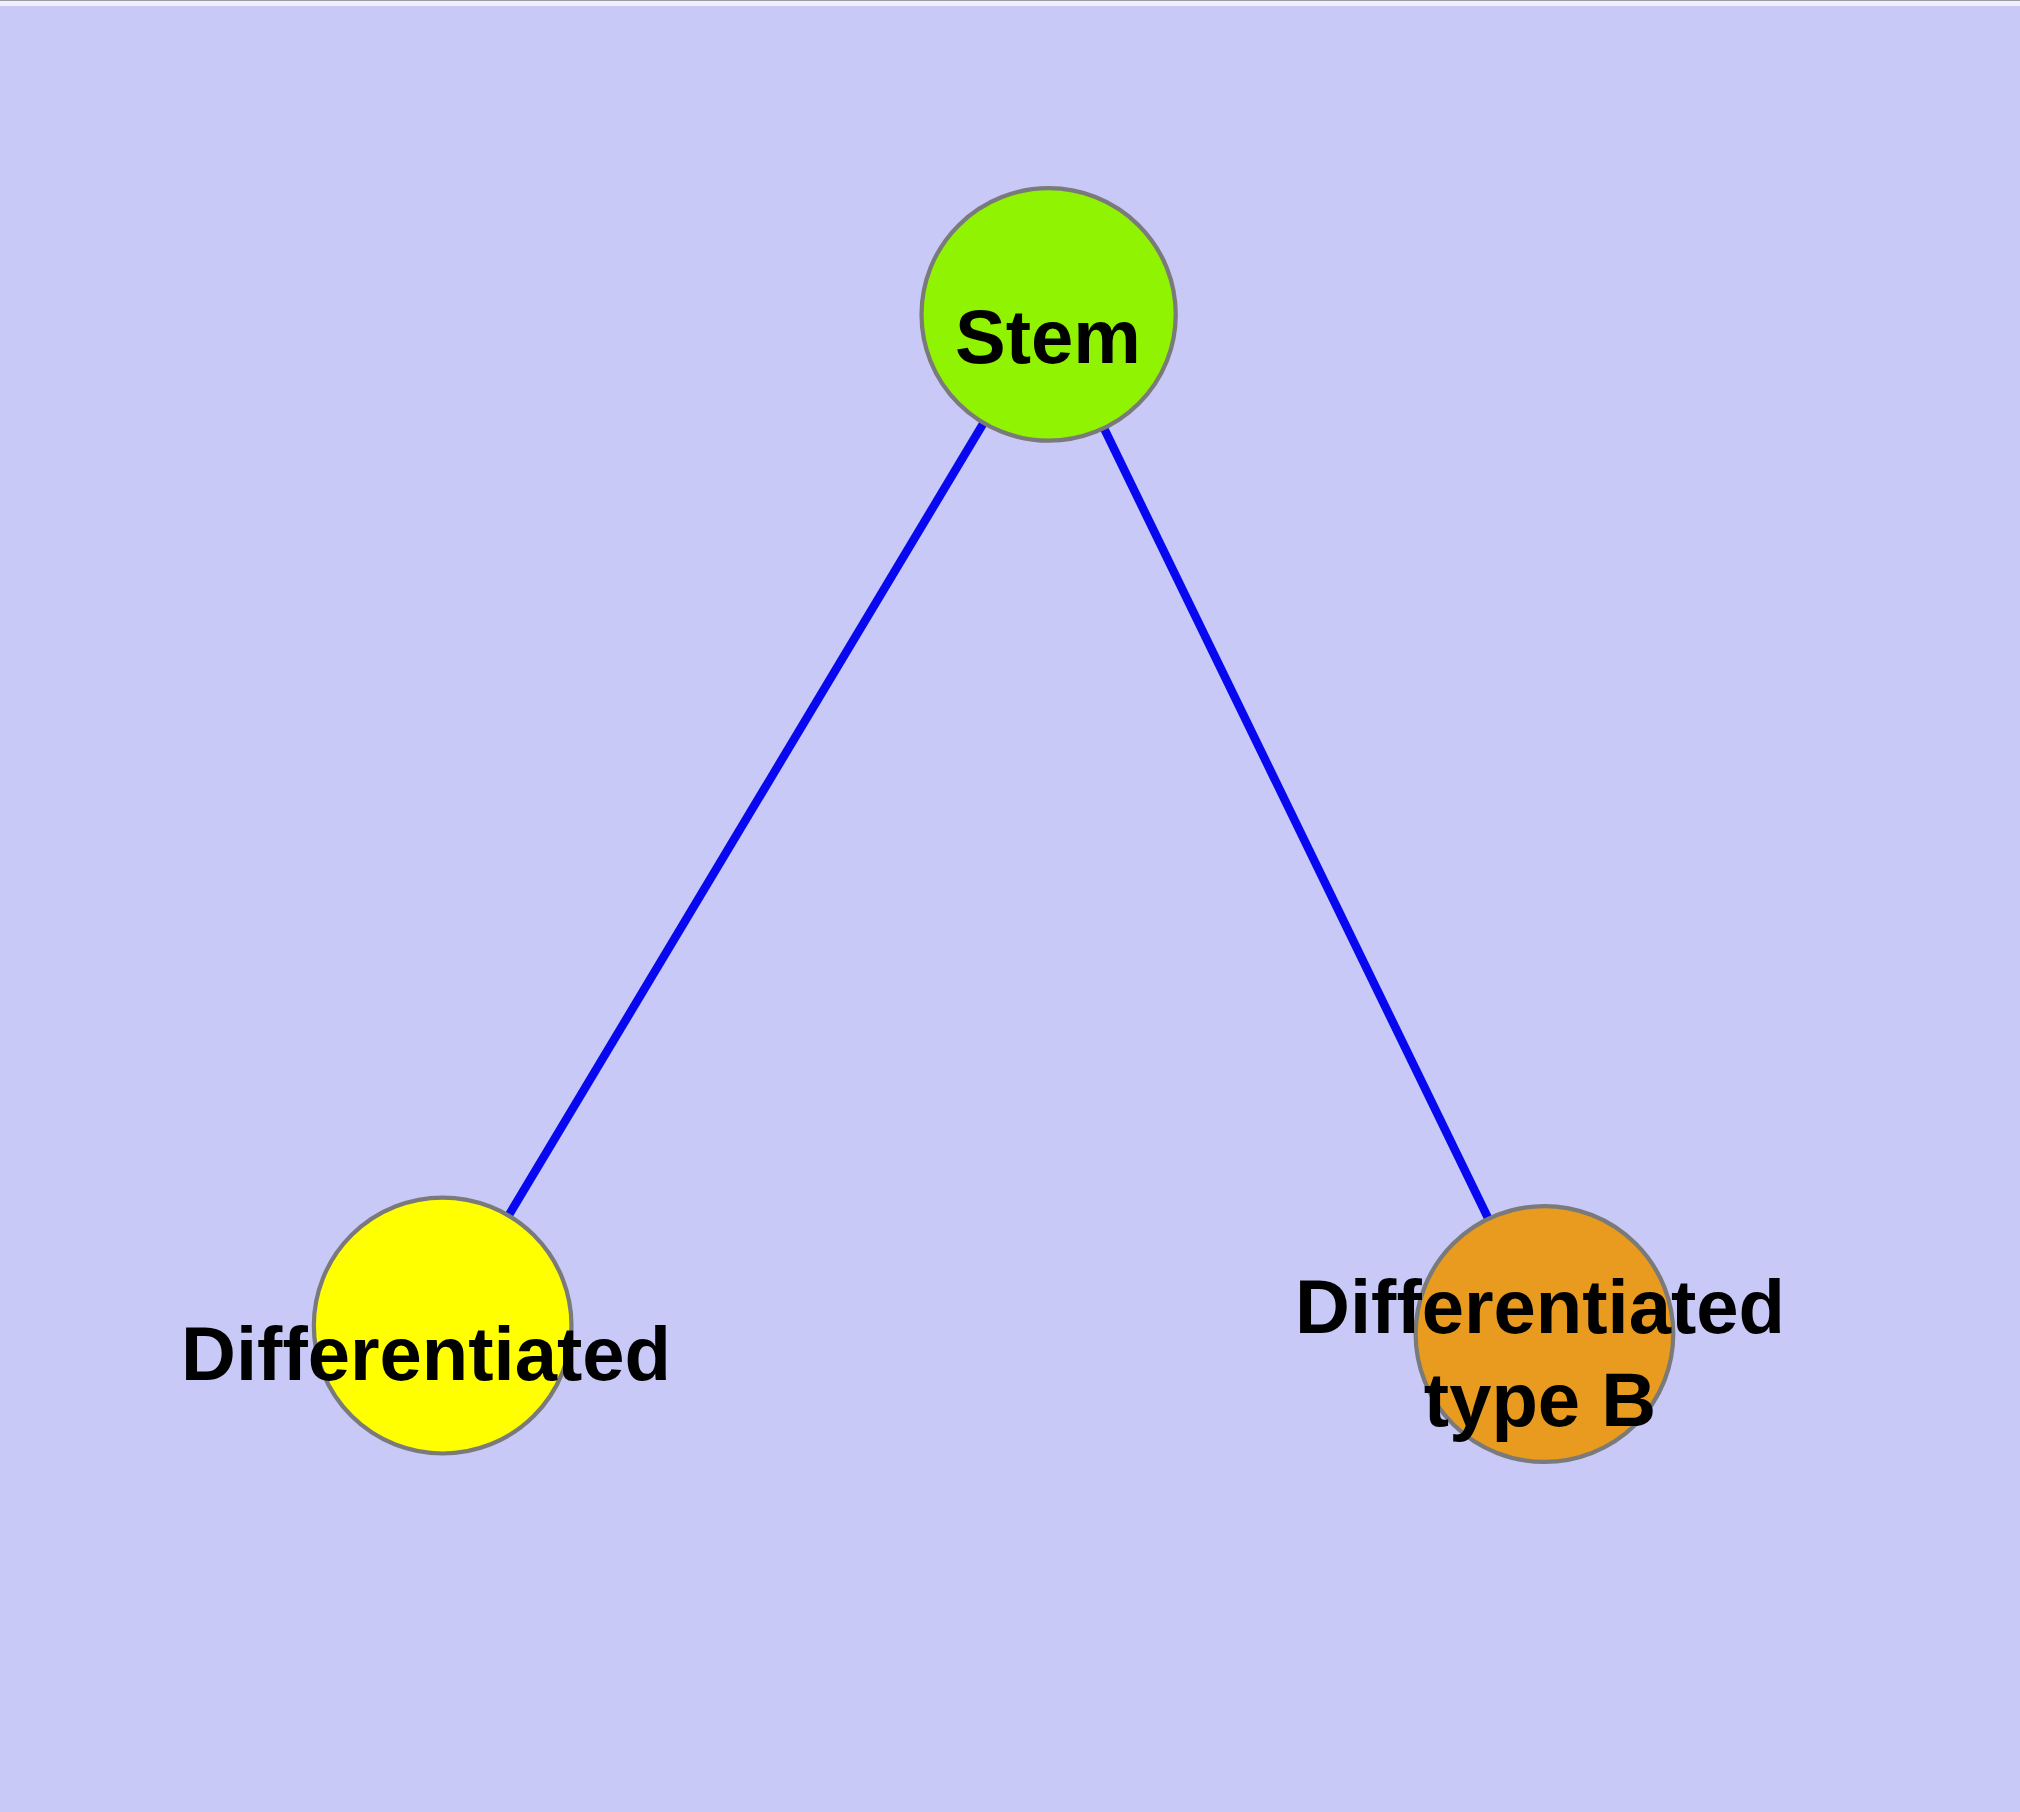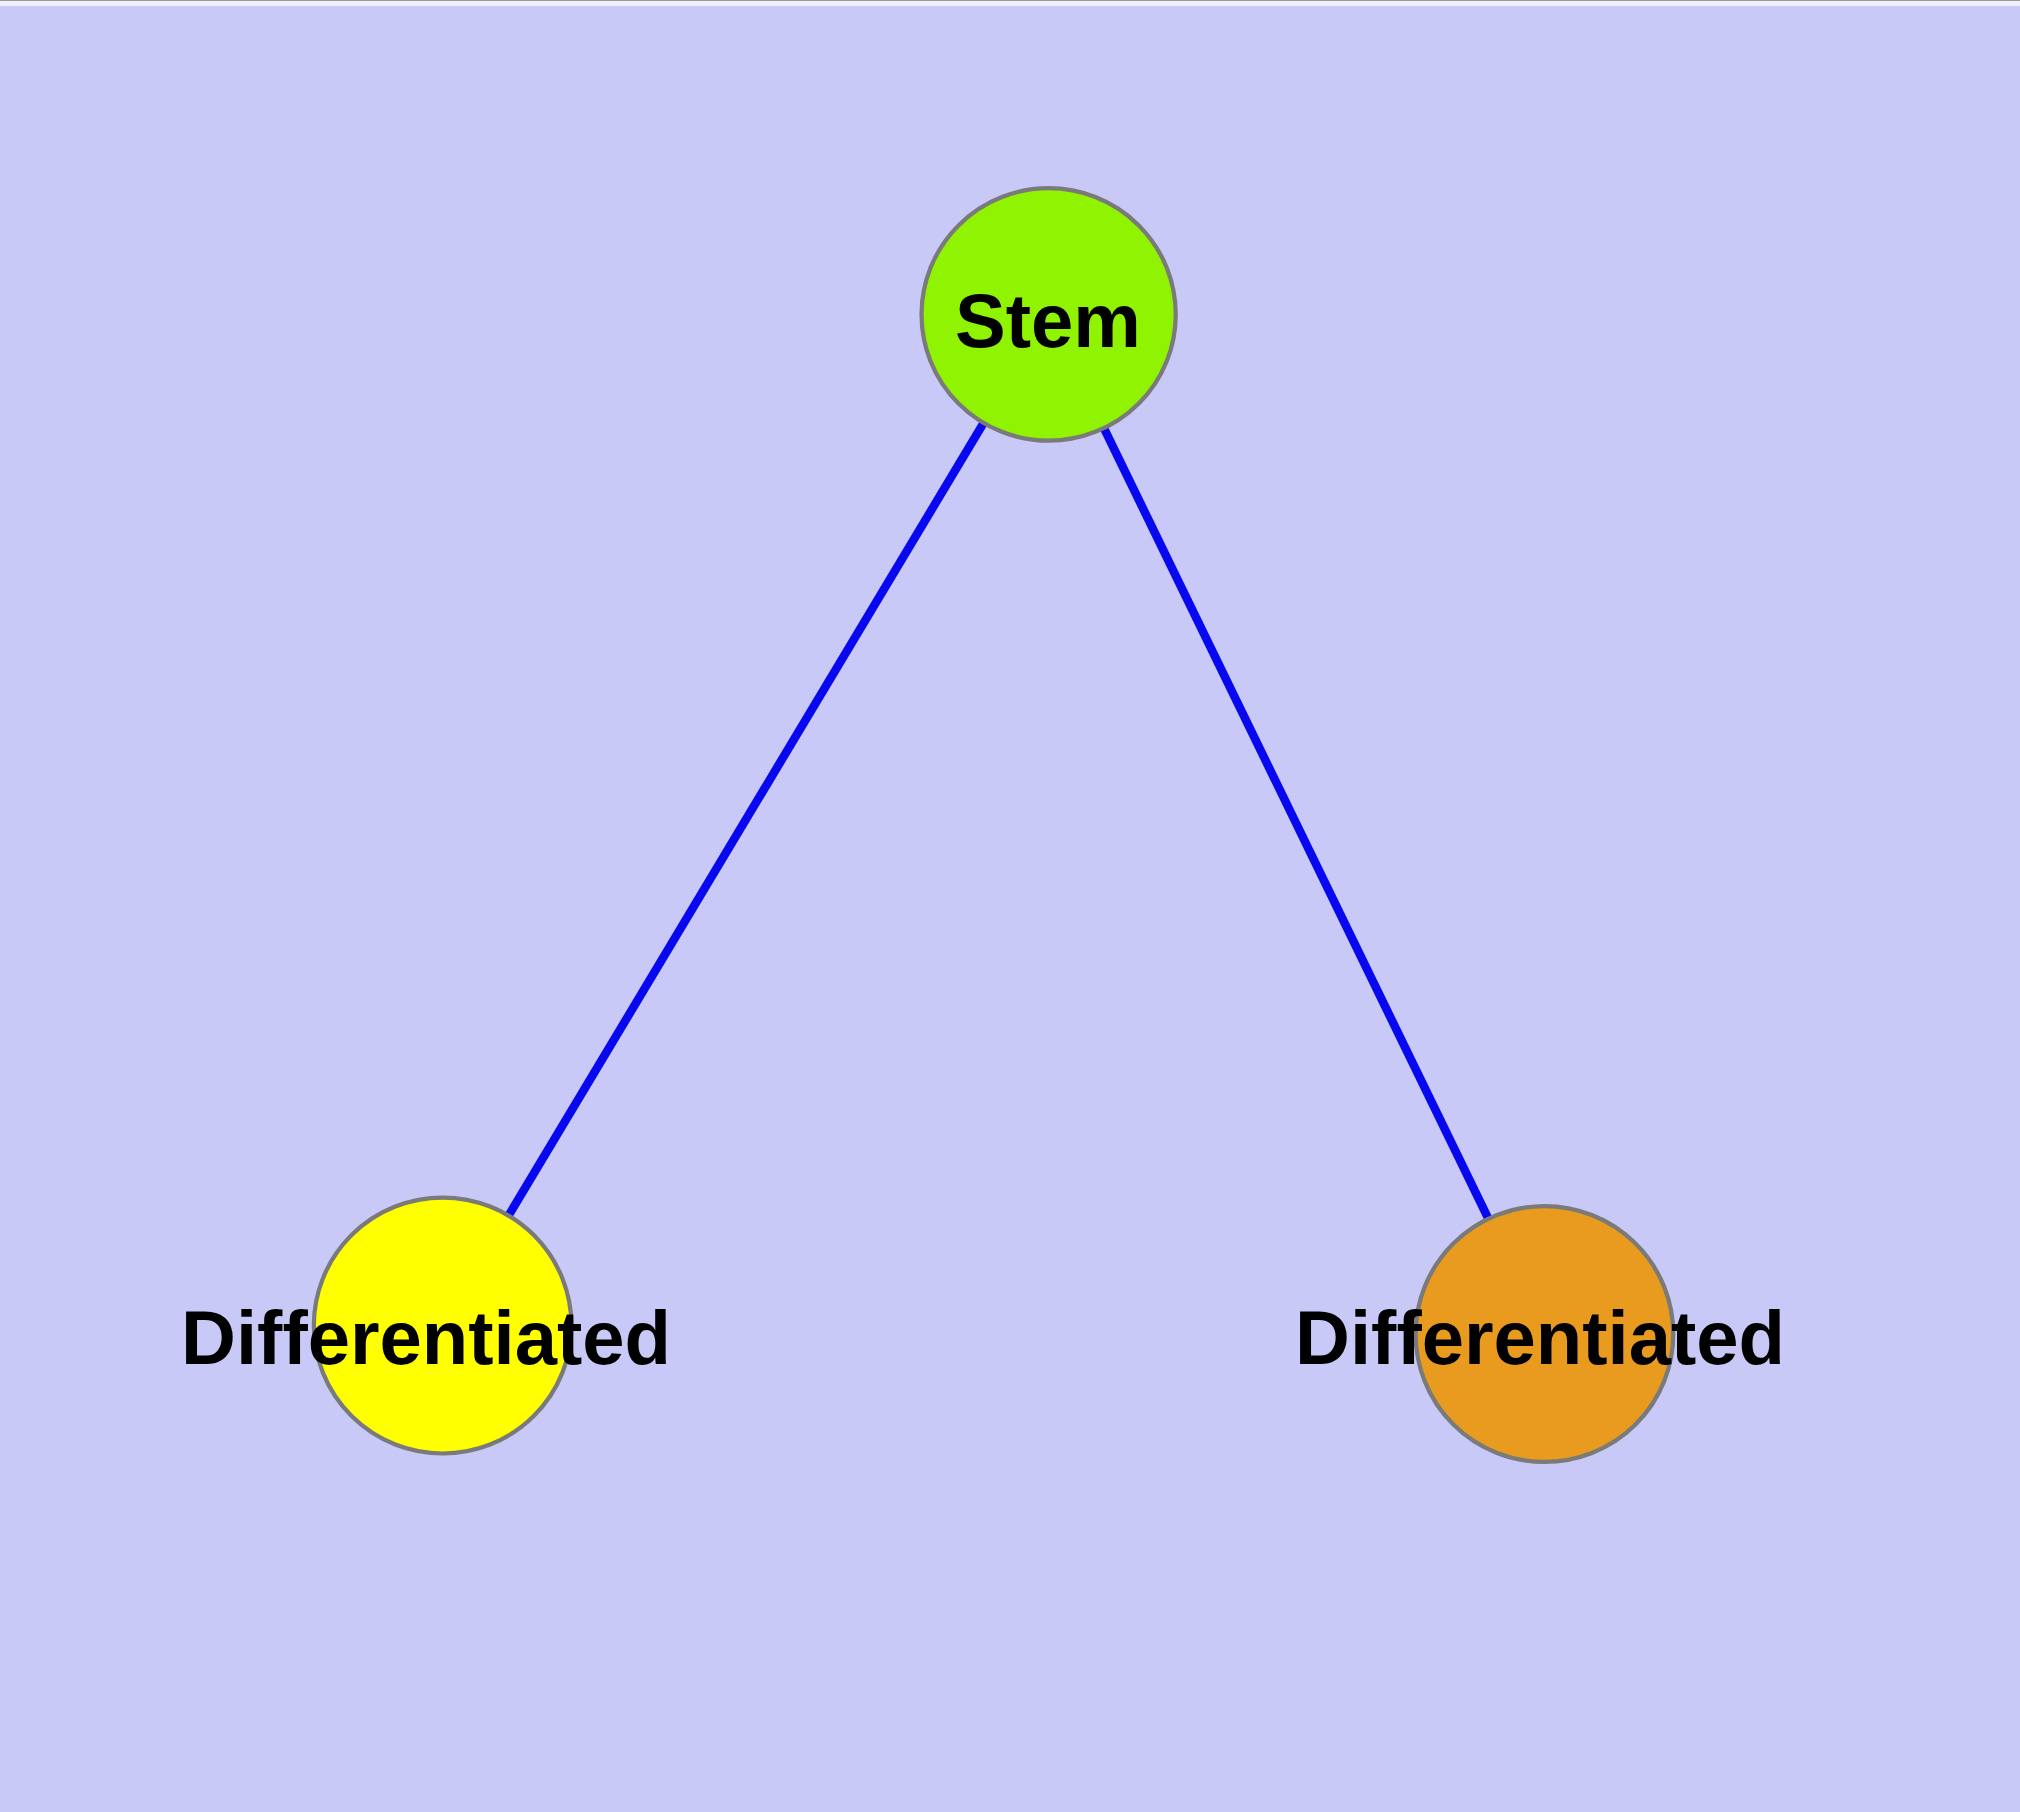--- a/index.html
+++ b/index.html
@@ -30,20 +30,21 @@
   .node-label {
     position: absolute;
     transform: translate(-50%, -50%);
     text-align: center;
     font-weight: bold;
     font-size: 76px;
     line-height: 93px;
     color: #000000;
     white-space: nowrap;
     z-index: 3;
+    margin-top: 16px;
   }
   .node-label span { display: block; }
 </style>
 </head>
 <body>
 
 <div class="stage">
 
   <div class="top-edge"></div>
 
@@ -58,16 +59,17 @@
   </svg>
 
   <div class="node-label" style="left:1048px; top:320px;">Stem</div>
 
   <div class="node-label" style="left:426px; top:1337px;">
     <span>Differentiated</span>
   </div>
 
   <div class="node-label" style="left:1540px; top:1337px;">
     <span>Differentiated</span>
+    <span>type B</span>
   </div>
 
 </div>
 
 
 </body></html>

